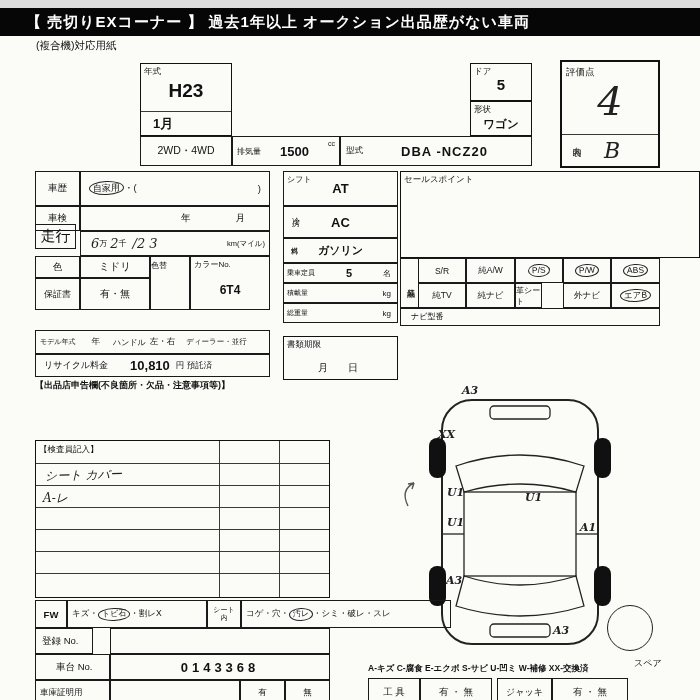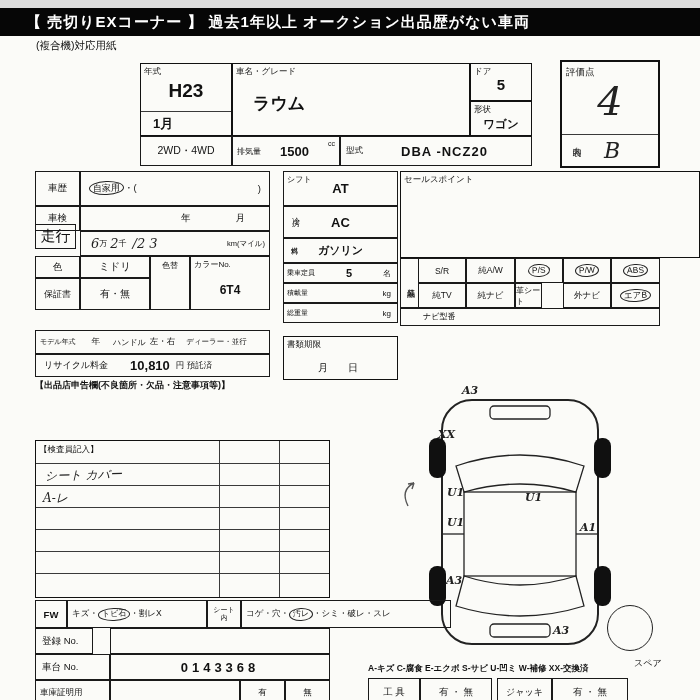--- a/index.html
+++ b/index.html
@@ -31,24 +31,20 @@
   <div class="abs" style="left:36px;top:31px;font-size:10.5px">(複合機)対応用紙</div>
 
 
   <div class="bx" style="left:140px;top:55px;width:92px;height:73px">
     <div class="cell-label">年式</div>
     <div class="abs b" style="left:0;top:16px;width:100%;text-align:center;font-size:19px">H23</div>
     <div class="hline" style="top:47px"></div>
     <div class="abs b" style="left:12px;top:51px;font-size:13px">1月</div>
   </div>
 
-  <div class="bx" style="left:232px;top:55px;width:238px;height:73px">
-    <div class="cell-label">車名・グレード</div>
-    <div class="abs b" style="left:20px;top:28px;font-size:17px">ラウム</div>
-  </div>
 
   <div class="bx" style="left:470px;top:55px;width:62px;height:38px">
     <div class="cell-label">ドア</div>
     <div class="abs b" style="left:0;top:12px;width:100%;text-align:center;font-size:15px">5</div>
   </div>
   <div class="bx" style="left:470px;top:93px;width:62px;height:35px">
     <div class="cell-label">形状</div>
     <div class="abs b" style="left:0;top:15px;width:100%;text-align:center;font-size:11.5px">ワゴン</div>
   </div>
 
@@ -89,21 +85,21 @@
     <span class="hw" style="font-size:13px">6</span>
     <span style="font-size:8px">万</span>
     <span class="hw" style="font-size:13px;margin-left:3px">2</span>
     <span style="font-size:8px">千</span>
     <span class="hw" style="font-size:13px;margin-left:6px">/2 3</span>
     <span style="font-size:7.5px;margin-left:auto">km(マイル)</span>
   </div>
 
   <div class="c cen" style="left:35px;top:248px;width:45px;height:22px;font-size:9.5px">色</div>
   <div class="c cen" style="left:80px;top:248px;width:70px;height:22px;font-size:10.5px">ミドリ</div>
-  <div class="c" style="left:150px;top:248px;width:40px;height:54px;text-align:center;padding-top:3px;font-size:8px">色替</div>
+  <div class="c" style="left:150px;top:248px;width:40px;height:54px;text-align:left;padding-top:3px;font-size:8px">色替</div>
   <div class="c" style="left:190px;top:248px;width:80px;height:54px">
     <div class="cell-label" style="font-size:8px">カラーNo.</div>
     <div class="abs b" style="left:0;top:26px;width:100%;text-align:center;font-size:12px">6T4</div>
   </div>
   <div class="c cen" style="left:35px;top:270px;width:45px;height:32px;font-size:9px">保証書</div>
   <div class="c cen" style="left:80px;top:270px;width:70px;height:32px;font-size:10px">有・無</div>
 
   <div class="c fx" style="left:35px;top:322px;width:235px;height:24px;padding-left:4px">
     <span style="font-size:7px">モデル年式</span>
     <span style="font-size:8.5px;margin-left:16px">年</span>
@@ -179,21 +175,21 @@
     </div>
   <div class="c cen" style="left:515px;top:275px;width:27px;height:25px;font-size:8px">
       <span>革シート</span>
     </div>
   <div class="c cen" style="left:563px;top:275px;width:48px;height:25px;font-size:8.5px">
       <span>外ナビ</span>
     </div>
   <div class="c cen" style="left:611px;top:275px;width:49px;height:25px;font-size:8.5px">
       <span class="circ">エアB</span>
     </div>
-  <div class="c" style="left:400px;top:300px;width:260px;height:18px;font-size:8px;line-height:16px;padding-left:22px">ナビ型番</div>
+  <div class="c" style="left:400px;top:300px;width:260px;height:18px;font-size:8px;line-height:16px;padding-left:10px">ナビ型番</div>
 
 
   <div class="bx" style="left:35px;top:432px;width:295px;height:158px">
     <div class="abs" style="left:3px;top:3px;font-size:8.5px">【検査員記入】</div>
     <div class="hline" style="top:22px"></div>
     <div class="hline" style="top:44px"></div>
     <div class="hline" style="top:66px"></div>
     <div class="hline" style="top:88px"></div>
     <div class="hline" style="top:110px"></div>
     <div class="hline" style="top:132px"></div>
@@ -251,21 +247,21 @@
     <span style="width:24px;text-align:center;font-size:7px;line-height:1.15">シート内</span>
   </div>
   <div class="c fx" style="left:241px;top:592px;width:210px;height:28px;padding-left:4px;font-size:8.5px">
     <span>コゲ・穴・</span>
     <span class="circ" style="font-size:8px">汚レ</span>
     <span>・シミ・破レ・スレ</span>
   </div>
 
   <div class="c fx" style="left:35px;top:620px;width:58px;height:26px;padding-left:6px;font-size:9.5px">登録 No.</div>
   <div class="c" style="left:110px;top:620px;width:220px;height:26px"></div>
-  <div class="c fx" style="left:35px;top:646px;width:75px;height:26px;padding-left:6px;font-size:9.5px">車台 No.</div>
+  <div class="c fx" style="left:35px;top:646px;width:75px;height:26px;padding-left:20px;font-size:9.5px">車台 No.</div>
   <div class="c cen b" style="left:110px;top:646px;width:220px;height:26px;font-size:13px;letter-spacing:4px">0143368</div>
   <div class="c fx" style="left:35px;top:672px;width:75px;height:26px;padding-left:4px;font-size:8.5px">車庫証明用</div>
   <div class="c" style="left:110px;top:672px;width:130px;height:26px"></div>
   <div class="c cen" style="left:240px;top:672px;width:45px;height:26px;font-size:8.5px">有</div>
   <div class="c cen" style="left:285px;top:672px;width:45px;height:26px;font-size:8.5px">無</div>
 
   <div class="abs b" style="left:368px;top:655px;width:300px;font-size:8.5px">A-キズ C-腐食 E-エクボ S-サビ U-凹ミ W-補修 XX-交換済</div>
 
   <div class="c cen" style="left:368px;top:670px;width:52px;height:28px;font-size:9.5px">工 具</div>
   <div class="c cen" style="left:420px;top:670px;width:72px;height:28px;font-size:9.5px">有 ・ 無</div>

